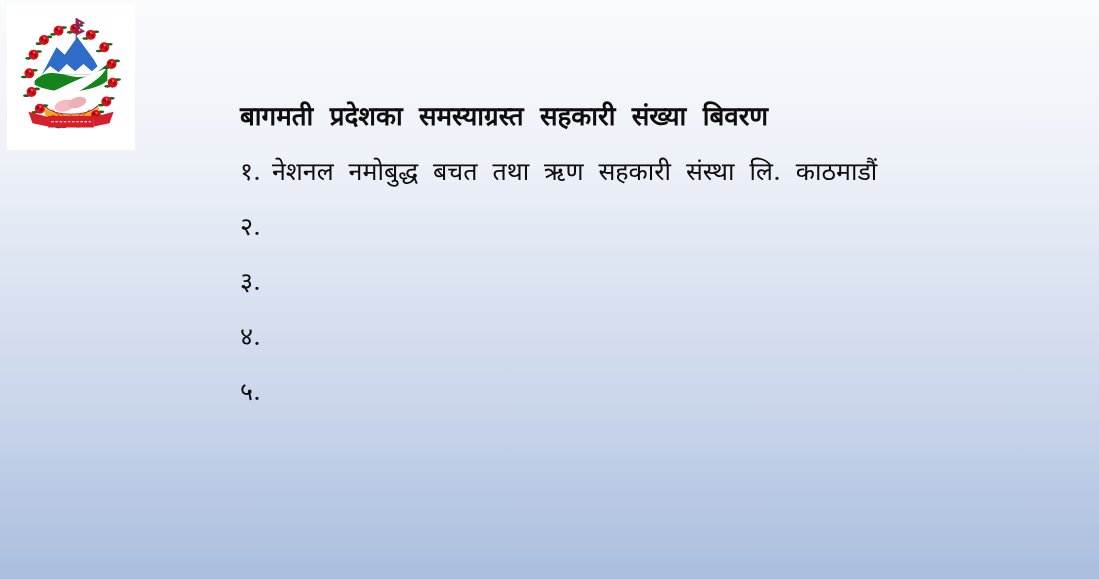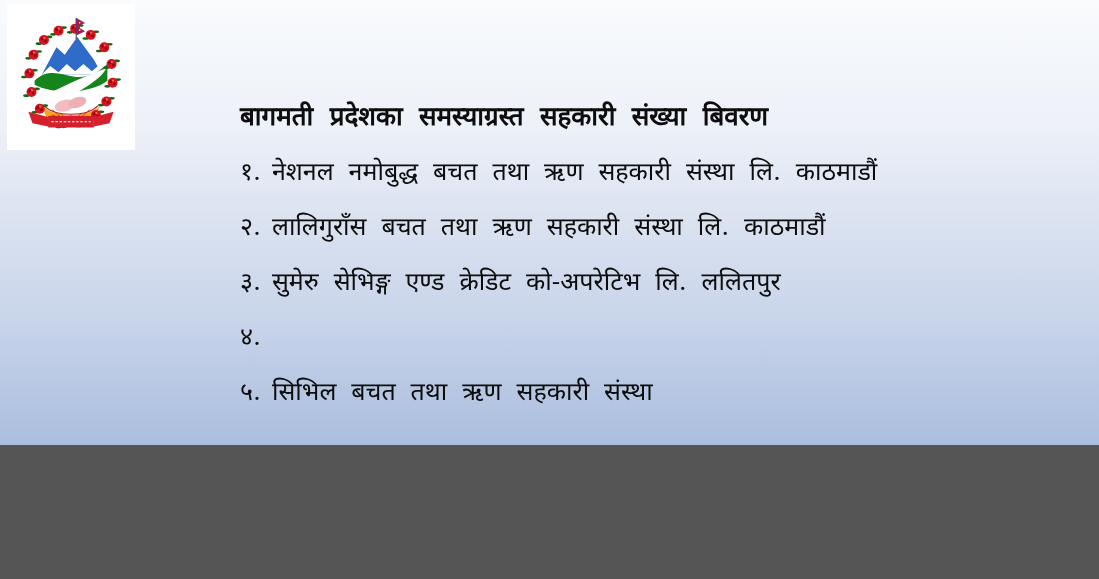--- a/index.html
+++ b/index.html
@@ -1,20 +1,20 @@
 <!DOCTYPE html>
 <html><head>
 <meta charset="utf-8">
 <style>
   * { box-sizing: border-box; }
   body { margin: 0; background: #555; }
   .slide {
     position: relative;
     width: 1099px;
-    height: 445px;
+    height: 579px;
     overflow: hidden;
     font-family: "DejaVu Serif", "Liberation Serif", serif;
     
     background: linear-gradient(180deg, #f9fbfd 0%, #edf1f8 28%, #c8d4ea 72%, #aabede 100%);
   }
   .logo-box {
     position: absolute;
     left: 7px;
     top: 4px;
     width: 128px;
@@ -124,29 +124,26 @@
 
   <div class="content" style="color: rgb(13, 13, 13);">
     <h1 class="title">बागमती प्रदेशका समस्याग्रस्त सहकारी संख्या बिवरण</h1>
     <ol class="coop-list">
       <li>
         <span class="num">१.</span>
         <span class="txt">नेशनल नमोबुद्ध बचत तथा ऋण सहकारी संस्था लि. काठमाडौं</span>
       </li>
       <li>
         <span class="num">२.</span>
-        <span class="txt">लालिगुराँस बचत तथा ऋण सहकारी संस्था लि. काठमाडौं</span>
       </li>
       <li>
         <span class="num">३.</span>
-        <span class="txt">सुमेरु सेभिङ्ग एण्ड क्रेडिट को-अपरेटिभ लि. ललितपुर</span>
       </li>
       <li>
         <span class="num">४.</span>
       </li>
       <li>
         <span class="num">५.</span>
-        <span class="txt">सिभिल बचत तथा ऋण सहकारी संस्था</span>
       </li>
     </ol>
   </div>
 
 </div>
 
 </body></html>

